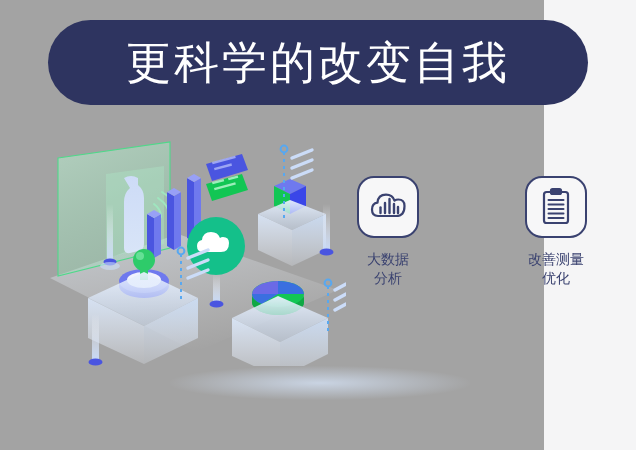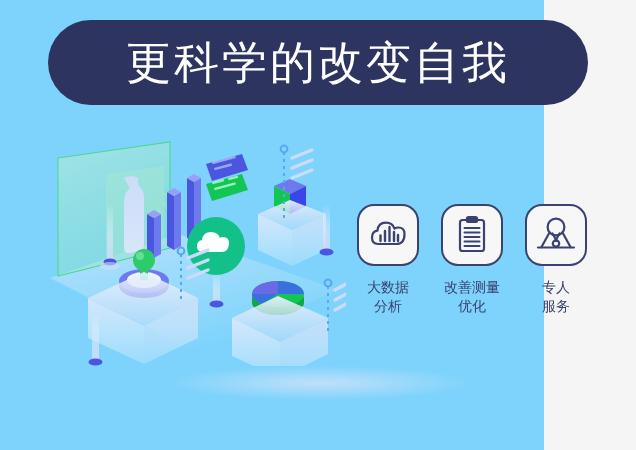--- a/index.html
+++ b/index.html
@@ -5,21 +5,21 @@
   * { box-sizing: border-box; margin: 0; padding: 0; }
   html, body {
     width: 636px; height: 450px;
     background: #f5f5f6;
     font-family: "Liberation Sans", "DejaVu Sans", sans-serif;
     overflow: hidden;
   }
   #page {
     position: relative;
     width: 544px; height: 450px;
-    background: #7dd3fc;
+    background: #a3a3a3;
   }
 
   
   .banner {
     position: absolute;
     left: 48px; top: 20px;
     width: 540px; height: 85px;
     background: #2e3460;
     border-radius: 46px;
     display: flex;
@@ -39,21 +39,21 @@
   .illustration {
     position: absolute;
     left: 46px; top: 126px;
     width: 300px; height: 240px;
   }
   .illustration svg { display: block; }
 
   
   .features {
     position: absolute;
-    left: 352px; top: 204px;
+    left: 352px; top: 176px;
     width: 240px; height: 145px;
     display: flex;
     justify-content: space-between;
   }
   .feature {
     width: 72px;
     display: flex;
     flex-direction: column;
     align-items: center;
   }
@@ -315,35 +315,18 @@
             <line x1="13.5" y1="32" x2="28.5" y2="32"></line>
           </g>
         </svg>
       </div>
       <div class="feature-label">
         <span>改善测量</span><br>
         <span>优化</span>
       </div>
     </div>
 
-    <div class="feature">
-      <div class="feature-icon">
-        <svg width="46" height="46" viewBox="0 0 46 46" fill="none" stroke="#3a4270" stroke-width="2.2" stroke-linecap="round" stroke-linejoin="round">
-          <circle cx="23" cy="15" r="8.4"></circle>
-          <path d="M16.5 20.5 L8.5 35"></path>
-          <path d="M29.5 20.5 L37.5 35"></path>
-          <path d="M19.5 21.5 q3.5 6 3.5 7.5"></path>
-          <path d="M26.5 21.5 q-3.5 6 -3.5 7.5"></path>
-          <circle cx="23" cy="31.5" r="3.2"></circle>
-          <line x1="5" y1="35.5" x2="41" y2="35.5"></line>
-        </svg>
-      </div>
-      <div class="feature-label">
-        <span>专人</span><br>
-        <span>服务</span>
-      </div>
-    </div>
 
   </div>
 
   <div class="caption-glow"></div>
 
 </div>
 
 </body></html>

